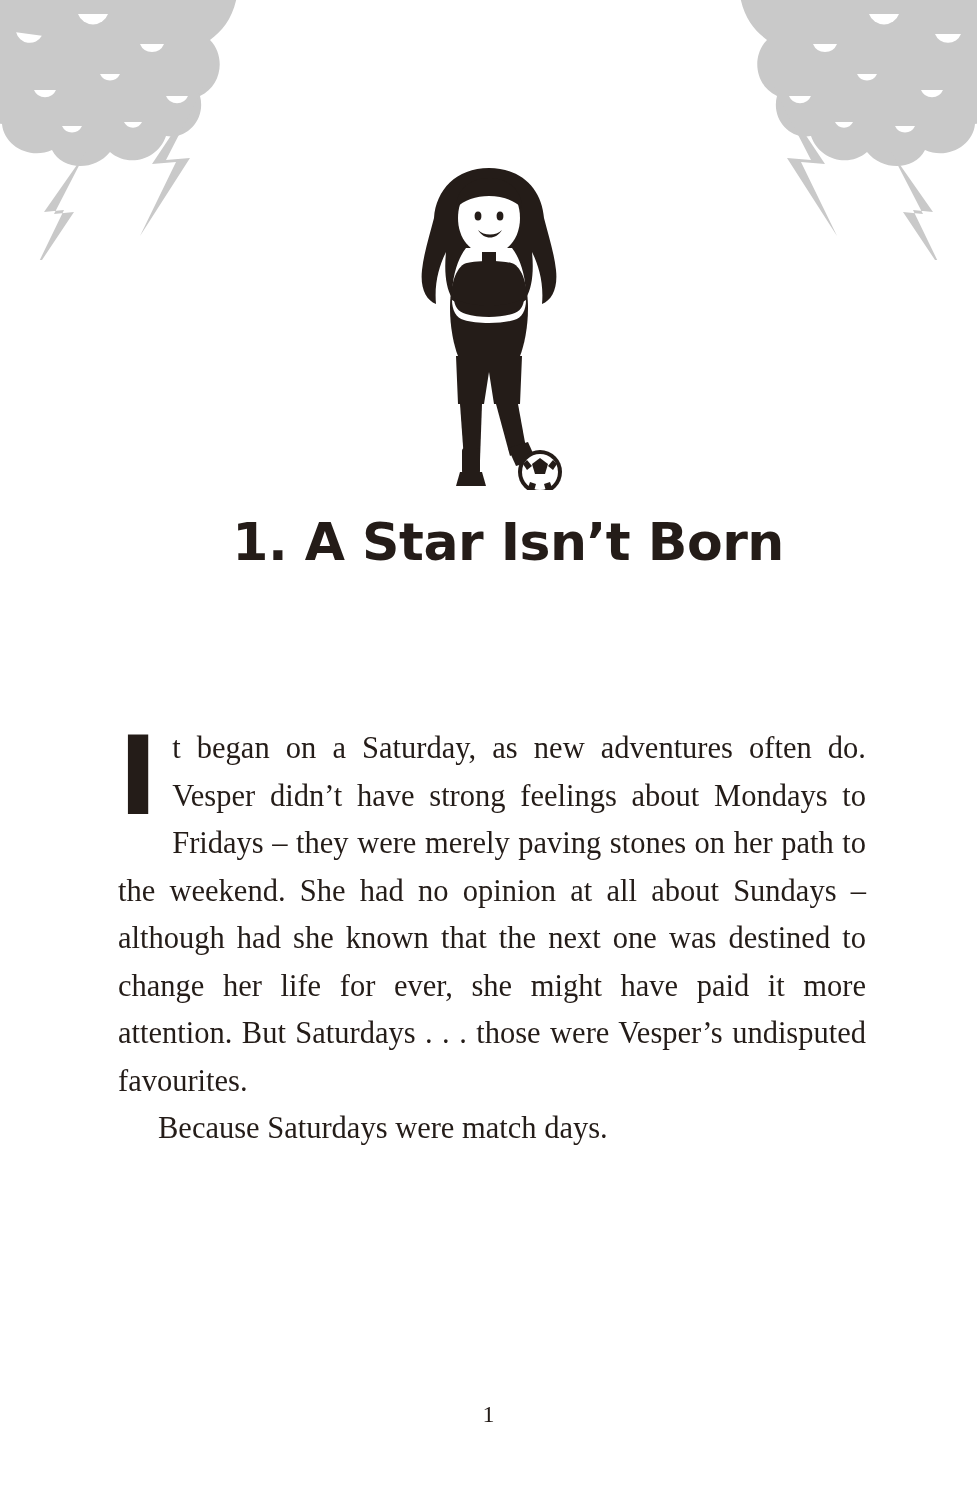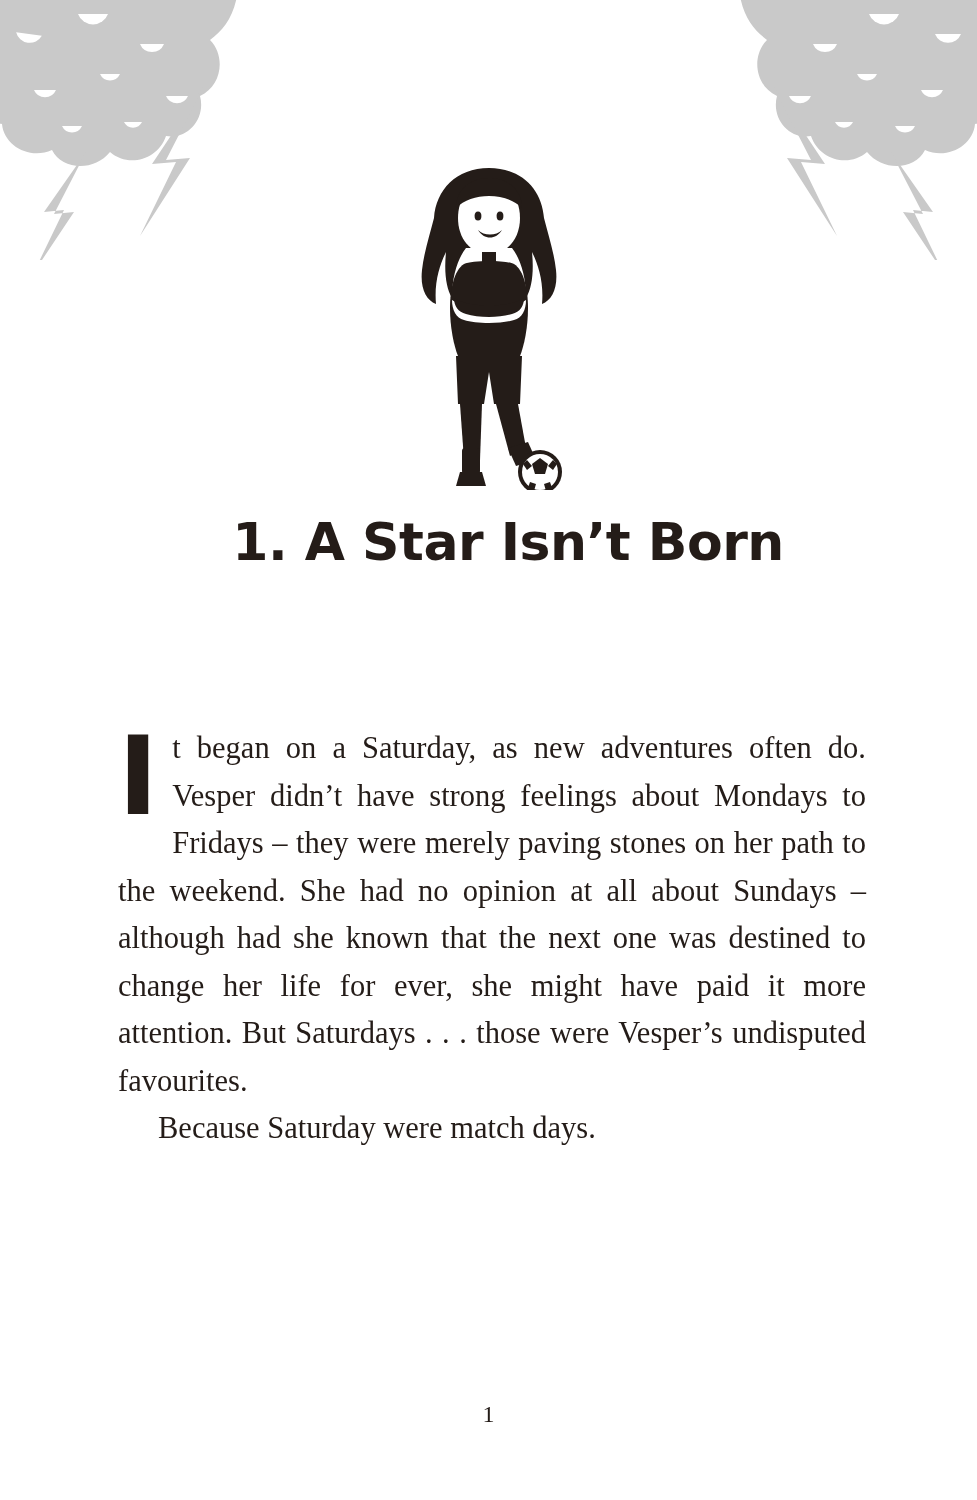--- a/index.html
+++ b/index.html
@@ -194,16 +194,16 @@
       <path d="M136 322 l6 2 -2 7 -6 -3 z" fill="#241c18"></path>
       <path d="M156 322 l-6 2 2 7 6 -3 z" fill="#241c18"></path>
     </g>
   </svg>
 </div>
 
 <div class="chapter-title">1. A Star Isn’t Born</div>
 
 <div class="page-body">
   <p class="first"><span class="dropcap">I</span><span>t began on a Saturday, as new adventures often do. Vesper didn’t have strong feelings about Mondays to Fridays – they were merely paving stones on her path to the weekend. She had no opinion at all about Sundays – although had she known that the next one was destined to change her life for ever, she might have paid it more attention. But Saturdays . . . those were Vesper’s undisputed favourites.</span></p>
-  <p class="indent">Because Saturday were match days.</p>
+  <p class="indent">Because Saturdays were match days.</p>
 </div>
 
 <div class="folio">1</div>
 
 </body></html>

